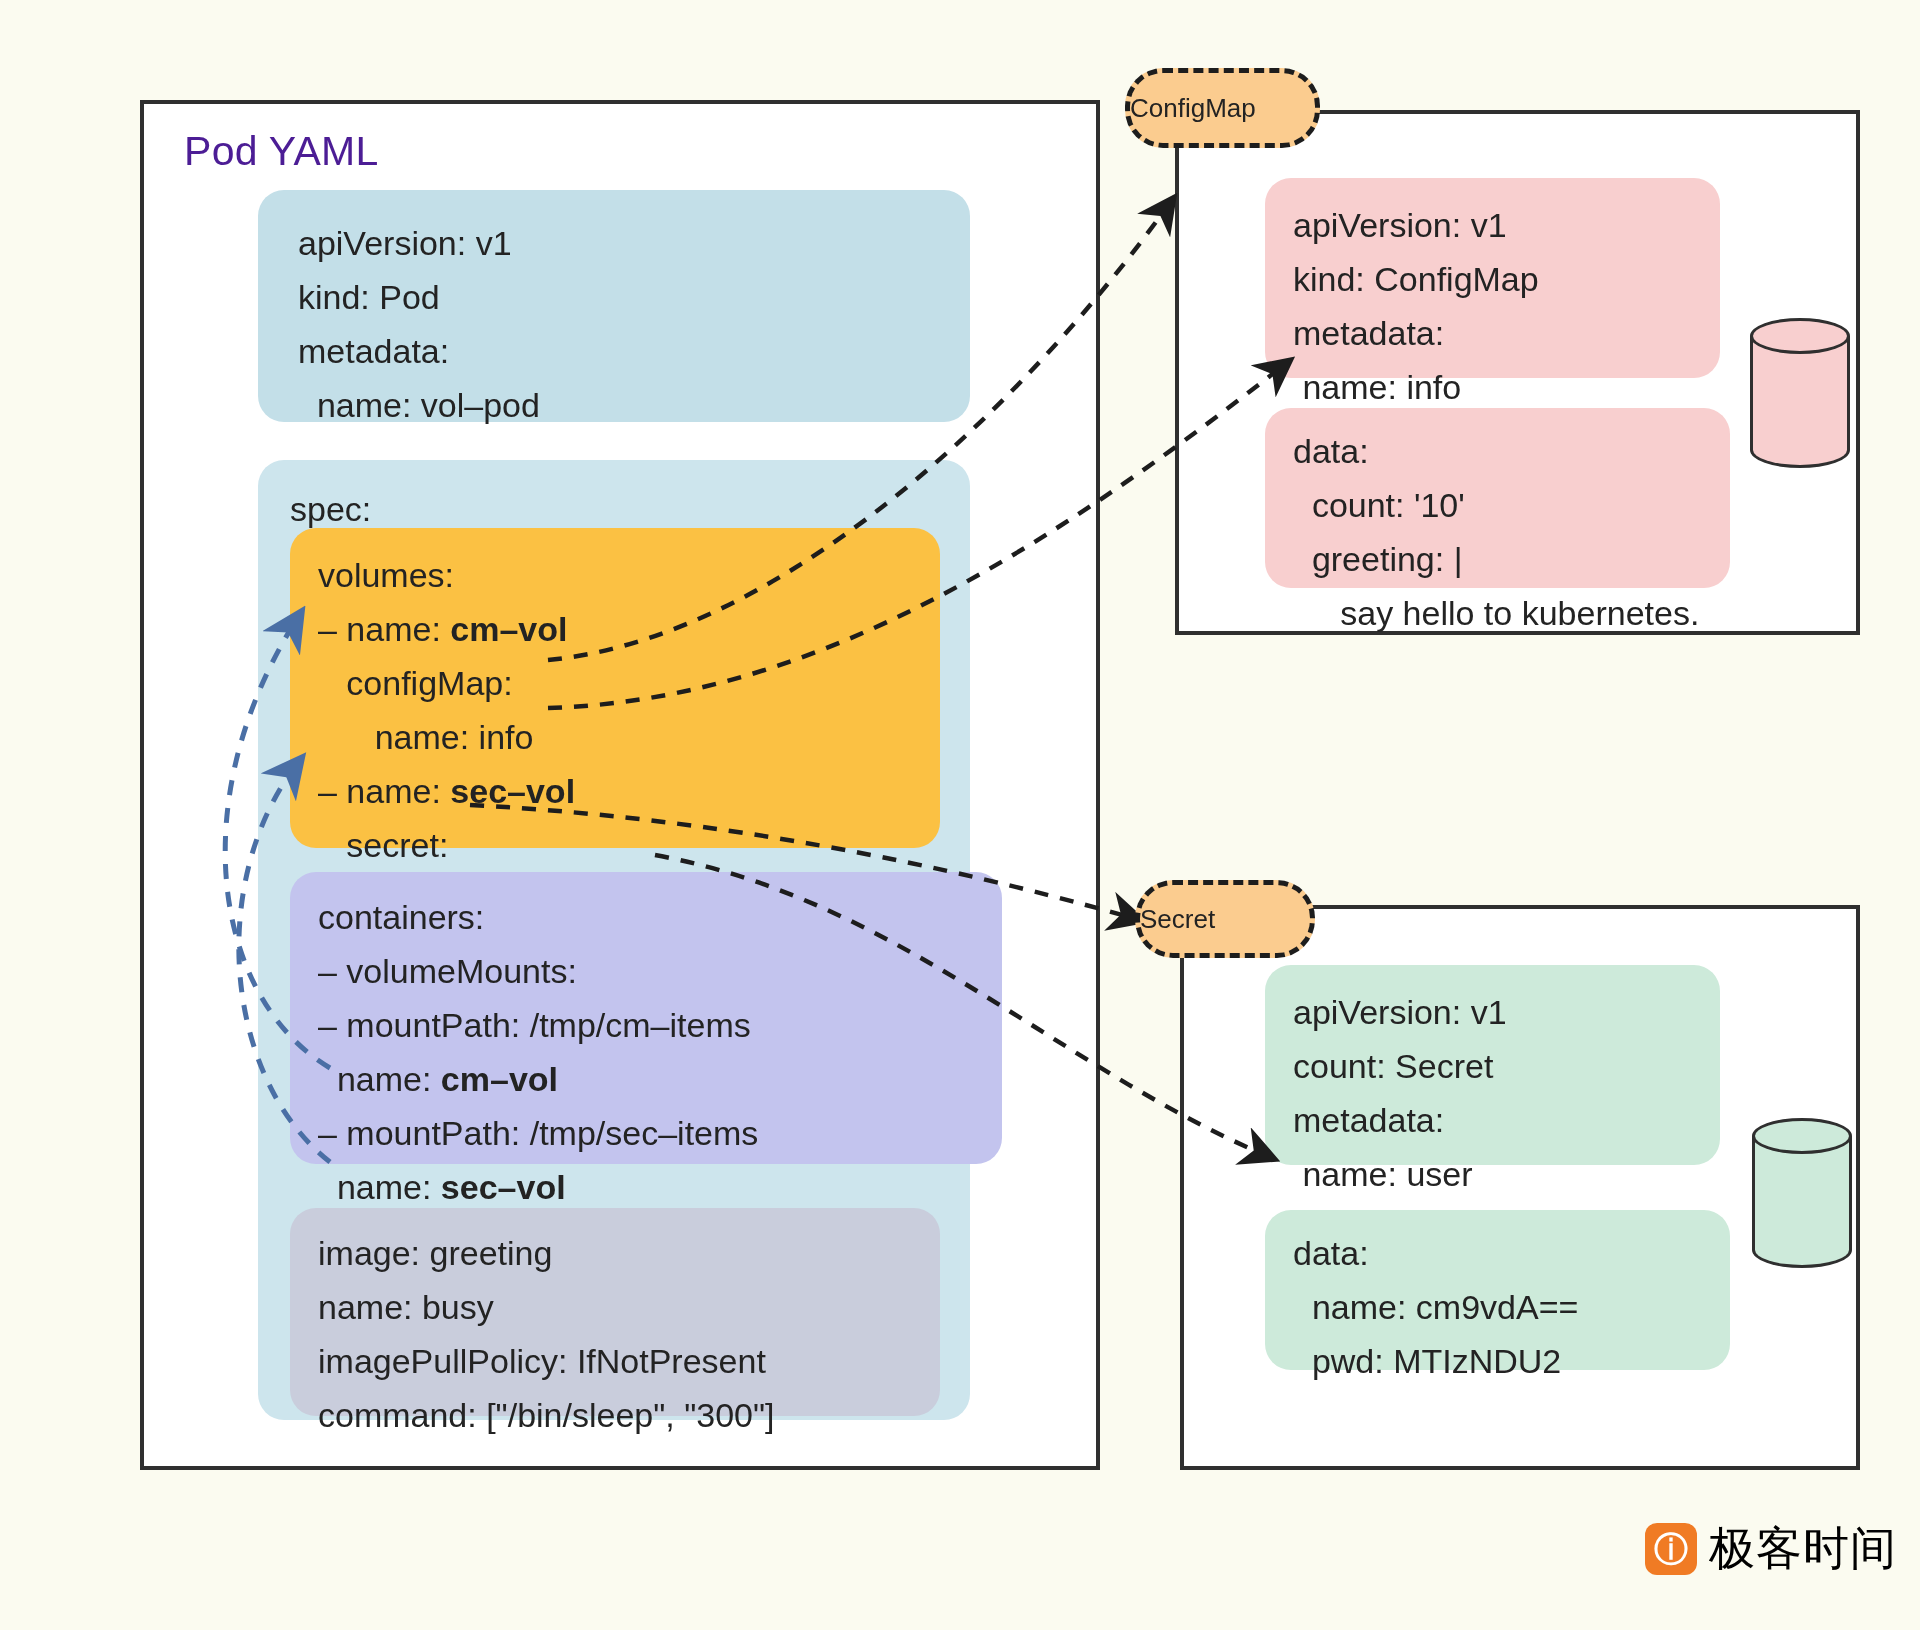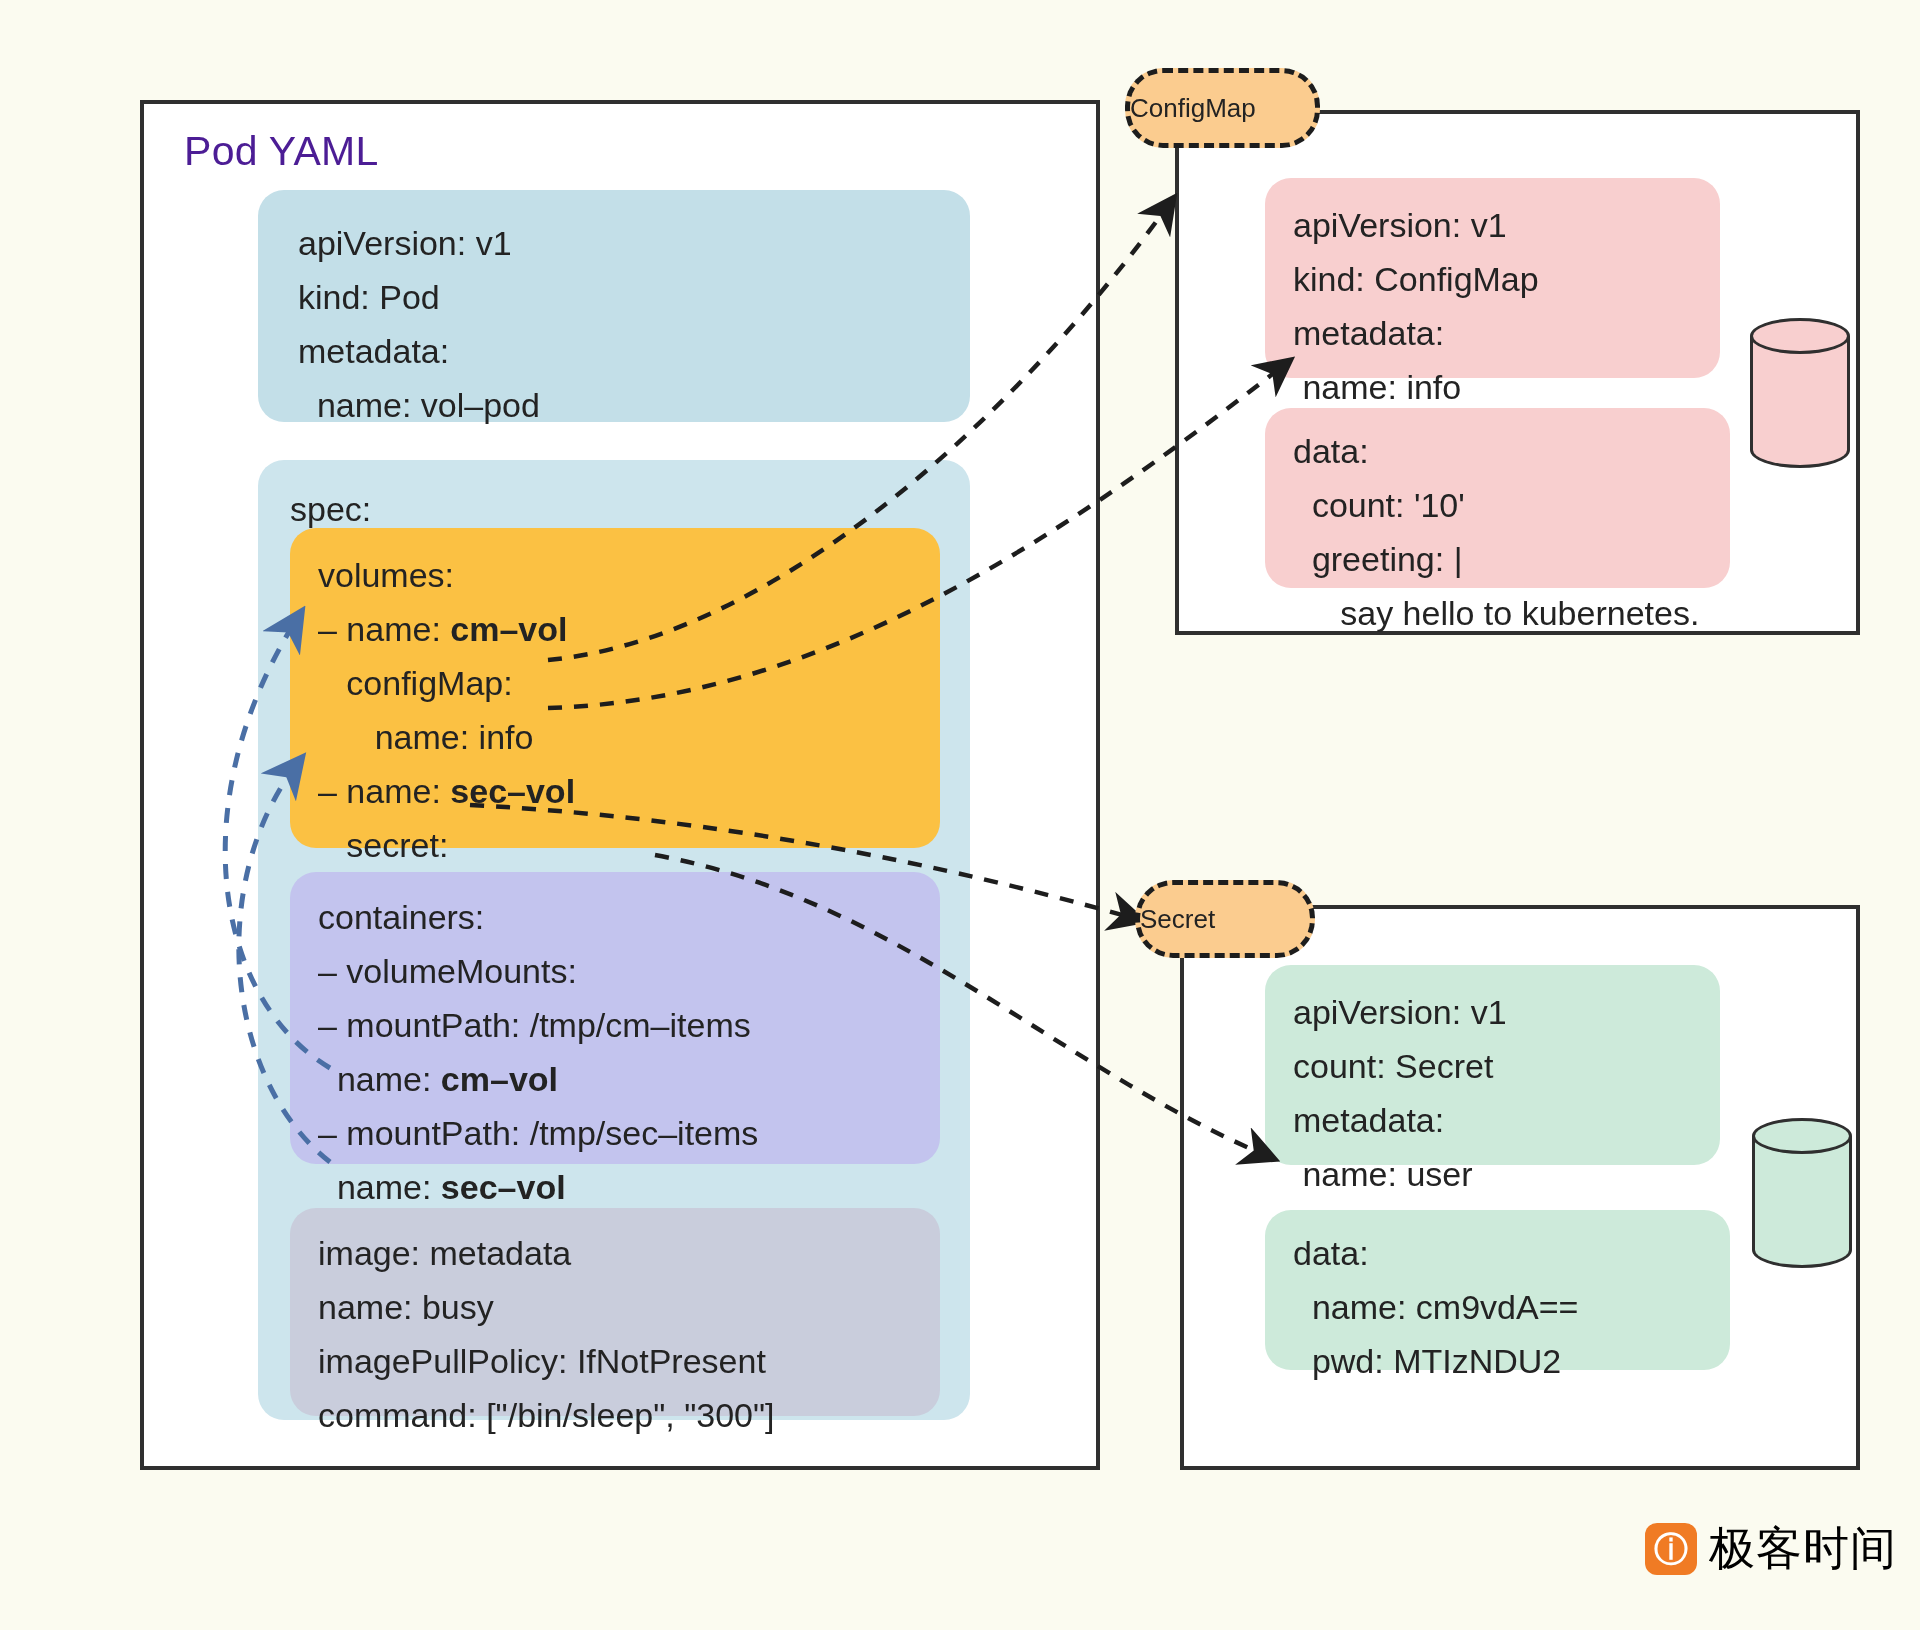--- a/index.html
+++ b/index.html
@@ -51,21 +51,21 @@
   .orange { background:#fbc143; }
   .purple { background:#c3c4ee; }
   .gray   { background:#c9cddc; }
   .pink   { background:#f8cfcf; }
   .green  { background:#cdeada; }
 
   
   #pod-meta  { left:258px; top:190px;  width:712px; height:232px; padding:26px 0 0 40px; }
   #pod-spec  { left:258px; top:460px;  width:712px; height:960px; padding:22px 0 0 32px; }
   #volumes   { left:290px; top:528px;  width:650px; height:320px; padding:20px 0 0 28px; }
-  #containers{ left:290px; top:872px;  width:650px; height:292px; padding:18px 0 0 28px; }
+  #containers{ left:290px; top:872px;  width:712px; height:292px; padding:18px 0 0 28px; }
   #podimg    { left:290px; top:1208px; width:650px; height:208px; padding:18px 0 0 28px; }
 
   
   #cm-meta   { left:1265px; top:178px; width:455px; height:200px; padding:20px 0 0 28px; }
   #cm-data   { left:1265px; top:408px; width:465px; height:180px; padding:16px 0 0 28px; }
 
   
   #sec-meta  { left:1265px; top:965px;  width:455px; height:200px; padding:20px 0 0 28px; }
   #sec-data  { left:1265px; top:1210px; width:465px; height:160px; padding:16px 0 0 28px; }
 
@@ -149,21 +149,21 @@
   <div class="block purple" id="containers">
     <div class="yaml-line">containers:</div>
     <div class="yaml-line">– volumeMounts:</div>
     <div class="yaml-line">– mountPath: /tmp/cm–items</div>
     <div class="yaml-line"><span>  name: </span><b>cm–vol</b></div>
     <div class="yaml-line">– mountPath: /tmp/sec–items</div>
     <div class="yaml-line"><span>  name: </span><b>sec–vol</b></div>
   </div>
 
   <div class="block gray" id="podimg">
-    <div class="yaml-line">image: metadata</div>
+    <div class="yaml-line">image: greeting</div>
     <div class="yaml-line">name: busy</div>
     <div class="yaml-line">imagePullPolicy: IfNotPresent</div>
     <div class="yaml-line">command: ["/bin/sleep", "300"]</div>
   </div>
 
   <div class="panel" id="cm-panel"></div>
 
   <div class="block pink" id="cm-meta">
     <div class="yaml-line">apiVersion: v1</div>
     <div class="yaml-line">kind: ConfigMap</div>

